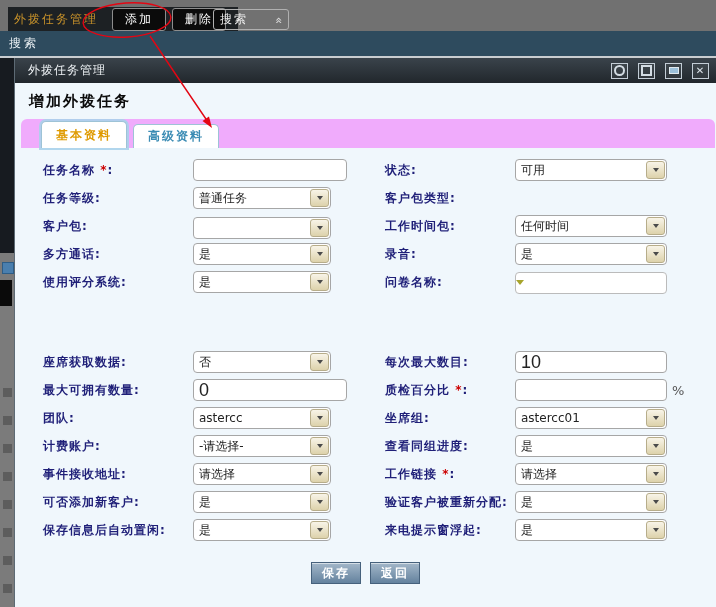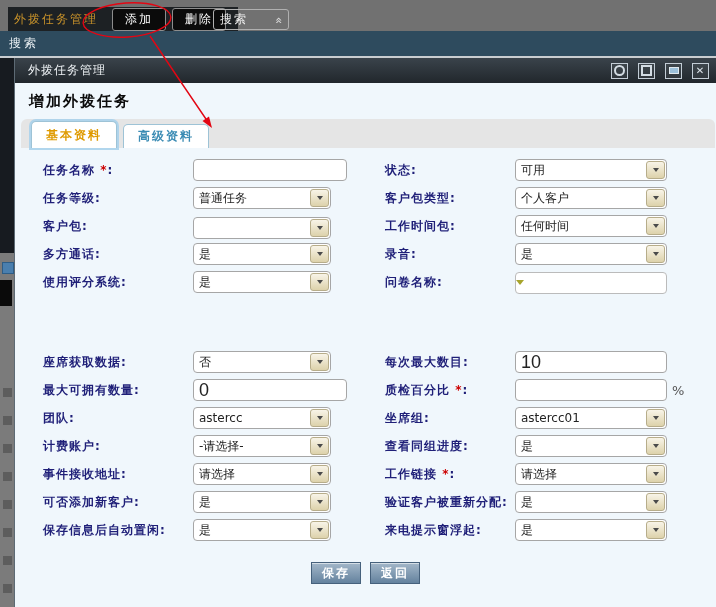--- a/index.html
+++ b/index.html
@@ -35,22 +35,22 @@
   .mtitle{height:25px;background:linear-gradient(#3a434b,#21272c);display:flex;align-items:center;
           padding-left:13px;color:#eef2f5;font-size:12px;letter-spacing:1px}
   .wctrls{margin-left:auto;margin-right:7px;display:flex;gap:10px;align-items:center}
   .wbtn{width:17px;height:16px;border:1px solid #c3cdd6;background:rgba(255,255,255,.05);
         display:flex;align-items:center;justify-content:center;cursor:pointer;box-sizing:border-box}
   .ic-ring{width:7px;height:7px;border:2px solid #d3dce3;border-radius:50%}
   .ic-sq{width:7px;height:7px;border:2px solid #d3dce3}
   .ic-min{width:8px;height:5px;background:#9cc0da;border:1px solid #e0e8ee}
   .ic-x{color:#dfe6ec;font-size:10px;line-height:10px}
   .mheading{margin:9px 0 8px 14px;font-size:15px;font-weight:bold;color:#0c0c0c;letter-spacing:2px}
-  .tabstrip{margin:0 1px 0 6px;height:29px;background:#e5e5e5;border-radius:6px 6px 0 0;
-            display:flex;align-items:flex-end;padding-left:10px;gap:6px}
+  .tabstrip{margin:0 1px 0 6px;height:29px;background:#f0abfc;border-radius:6px 6px 0 0;
+            display:flex;align-items:flex-end;padding-left:20px;gap:6px}
   .tab{background:#fff;border:1px solid #9ec3d6;border-bottom:none;border-radius:5px 5px 0 0;
        display:flex;align-items:center;padding:0 14px;font-weight:bold;font-size:12px;height:23px;
        letter-spacing:2px;cursor:pointer}
   .tab.active{height:26px;color:#df9a00;box-shadow:0 0 0 2px rgba(170,210,235,.9)}
   .tab.inactive{color:#3c8cb4}
   
   .form{padding-top:8px}
   .frow{display:grid;grid-template-columns:150px 192px 130px 1fr;align-items:center;
         height:28px;padding-left:28px}
   .fgap{height:52px}
@@ -147,26 +147,20 @@
 
     <div class="frow">
       <span class="lab"><span>任务等级</span><span class="req"></span><span>:</span></span>
       <span><span class="combo">
             <span class="cv-text">普通任务</span>
             <span class="cbtn">
               <i class="chev"></i>
             </span>
           </span></span>
       <span class="lab"><span>客户包类型</span><span class="req"></span><span>:</span></span>
-      <span><span class="combo w-r">
-            <span class="cv-text">个人客户</span>
-            <span class="cbtn">
-              <i class="chev"></i>
-            </span>
-          </span></span>
     </div>
 
     <div class="frow">
       <span class="lab"><span>客户包</span><span class="req"></span><span>:</span></span>
       <span><span class="combo">
             <span class="cv-text"></span>
             <span class="cbtn">
               <i class="chev"></i>
             </span>
           </span></span>

